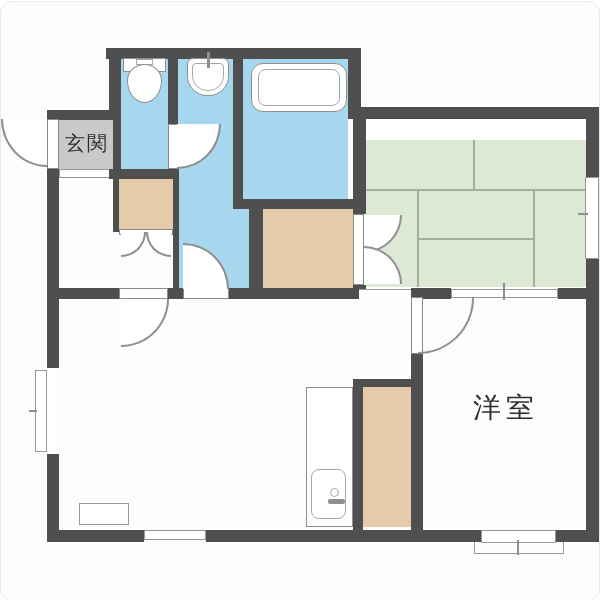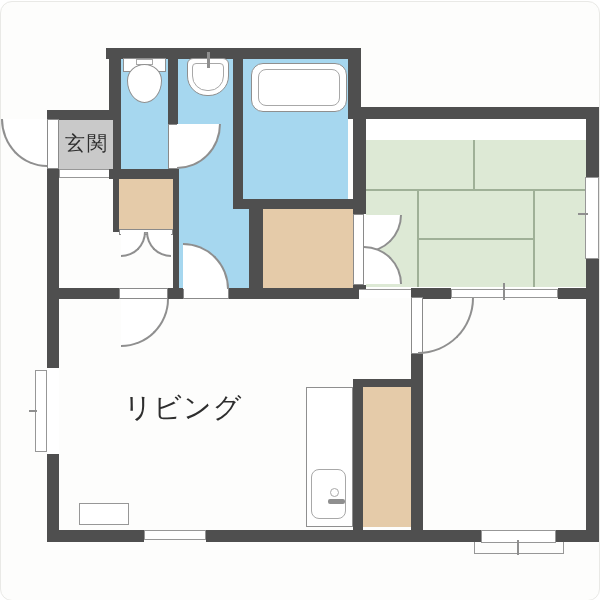--- a/index.html
+++ b/index.html
@@ -132,15 +132,15 @@
   <div class="fix2" style="left:257px;top:67px;width:82px;height:37px;border-radius:8px;"></div>
 
   <div class="fix" style="left:305px;top:385px;width:47px;height:140px;border-width:1.5px;"></div>
   <div class="fix2" style="left:310px;top:467px;width:35px;height:50px;border-radius:8px;"></div>
   <div class="fix2" style="left:329px;top:486px;width:9px;height:9px;border-radius:50%;"></div>
   <div class="tick" style="left:327px;top:497px;width:17px;height:5px;border-radius:2px;"></div>
 
   <div class="thinbox" style="left:78px;top:501px;width:50px;height:22px;"></div>
 
   <div class="label" style="left:86px;top:141px;font-size:20px;letter-spacing:2px;">玄関</div>
-  <div class="label" style="left:182px;top:406px;font-size:28px;letter-spacing:1px;">リビング</div>
+  <div class="label" style="left:505px;top:406px;font-size:28px;letter-spacing:5px;">洋室</div>
 
 </div>
 
 </body></html>

